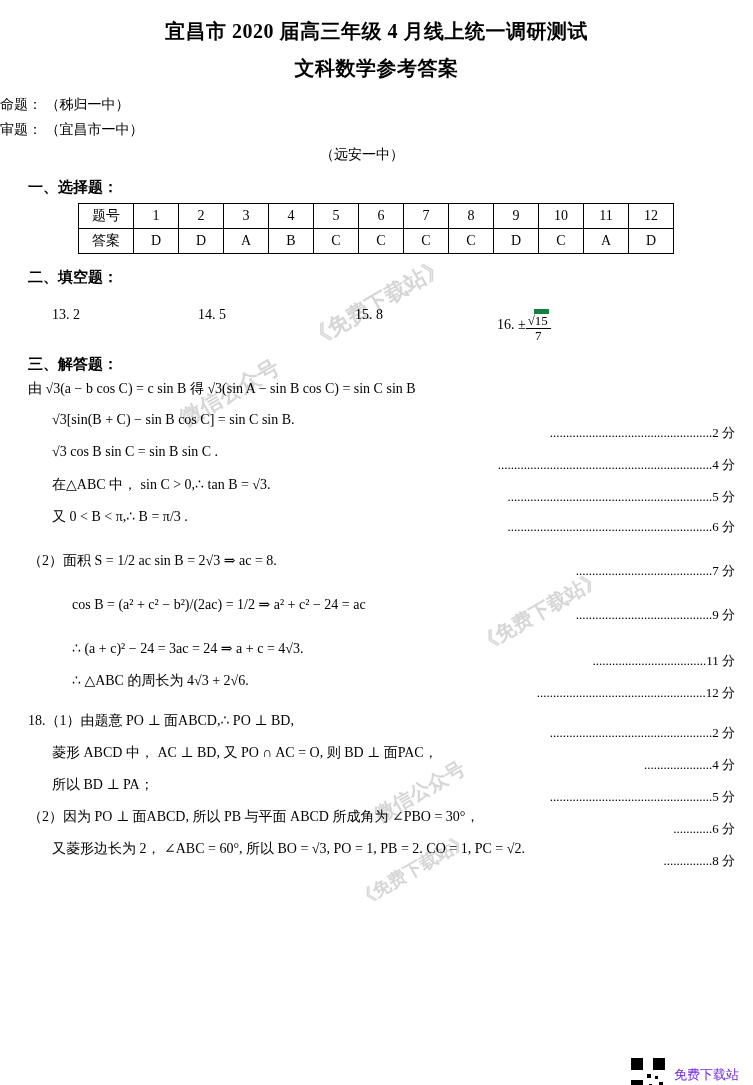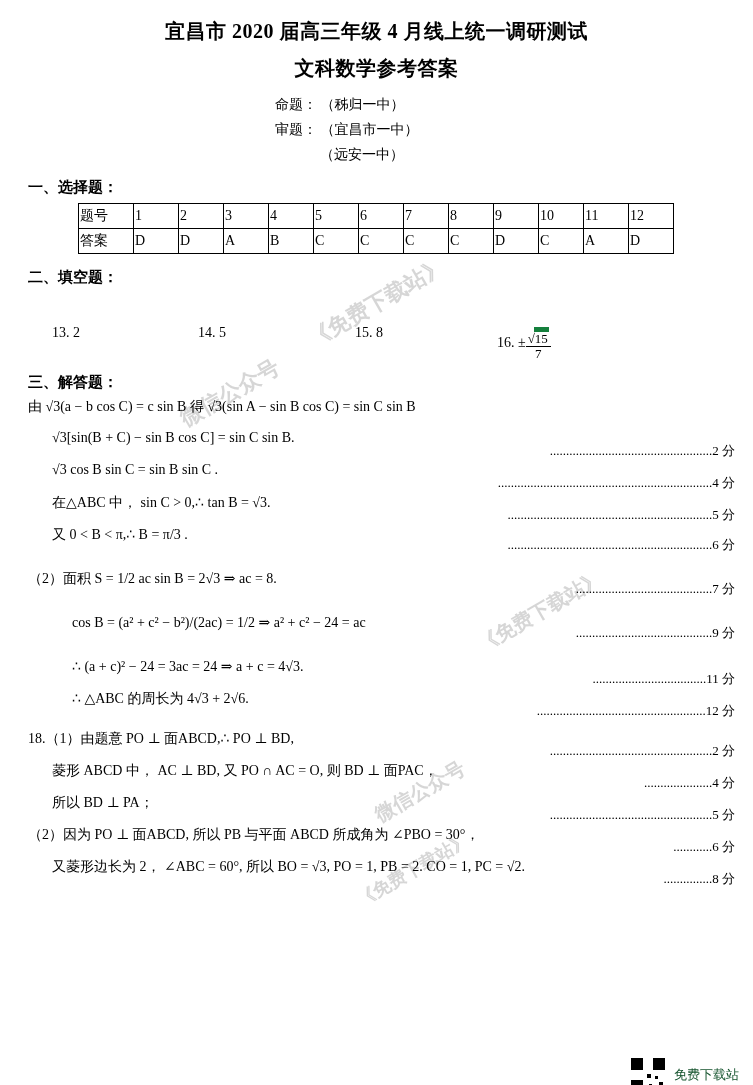--- a/index.html
+++ b/index.html
@@ -35,52 +35,51 @@
     font-weight: bold;
     margin-top: 10px;
     letter-spacing: 0.5px;
   }
   .meta {
     margin-top: 14px;
     font-size: 14px;
   }
   .meta .line {
     margin: 7px 0;
-    padding-left: 275px;
   }
   .meta .line.indent {
     padding-left: 320px;
     font-family: Liberation Serif, serif;
   }
   .sec {
     font-size: 15px;
     font-weight: bold;
     margin: 14px 0 6px 28px;
   }
   table.answers {
     border-collapse: collapse;
     margin-left: 78px;
     font-size: 14px;
   }
   table.answers td {
     border: 1px solid #000;
     width: 42px;
     height: 22px;
-    text-align: left;
+    text-align: center;
     vertical-align: middle;
     font-family: "Liberation Serif", serif;
   }
   table.answers td.hd {
     width: 52px;
     font-size: 14px;
   }
   .fill-row {
     position: relative;
     height: 40px;
-    margin-top: 32px;
+    margin-top: 14px;
     font-size: 14px;
   }
   .fill-item {
     position: absolute;
     top: 6px;
   }
   .frac {
     display: inline-block;
     vertical-align: middle;
     text-align: center;
@@ -172,21 +171,21 @@
       linear-gradient(#000,#000) 16px 16px/4px 4px no-repeat,
       linear-gradient(#000,#000) 24px 18px/3px 3px no-repeat,
       linear-gradient(#000,#000) 28px 24px/4px 4px no-repeat,
       linear-gradient(#000,#000) 18px 26px/3px 3px no-repeat,
       #fff;
     border: 1px solid #fff;
   }
   .footer-label {
     font-size: 13px;
     font-family: Liberation Mono, monospace;
-    color: #14532d;
+    color: #6d28d9;
   }
 </style>
 </head>
 <body>
 
 <div class="page">
 
   <div class="wm wm1">《免费下载站》</div>
   <div class="wm wm2">微信公众号</div>
   <div class="wm wm3">《免费下载站》</div>

